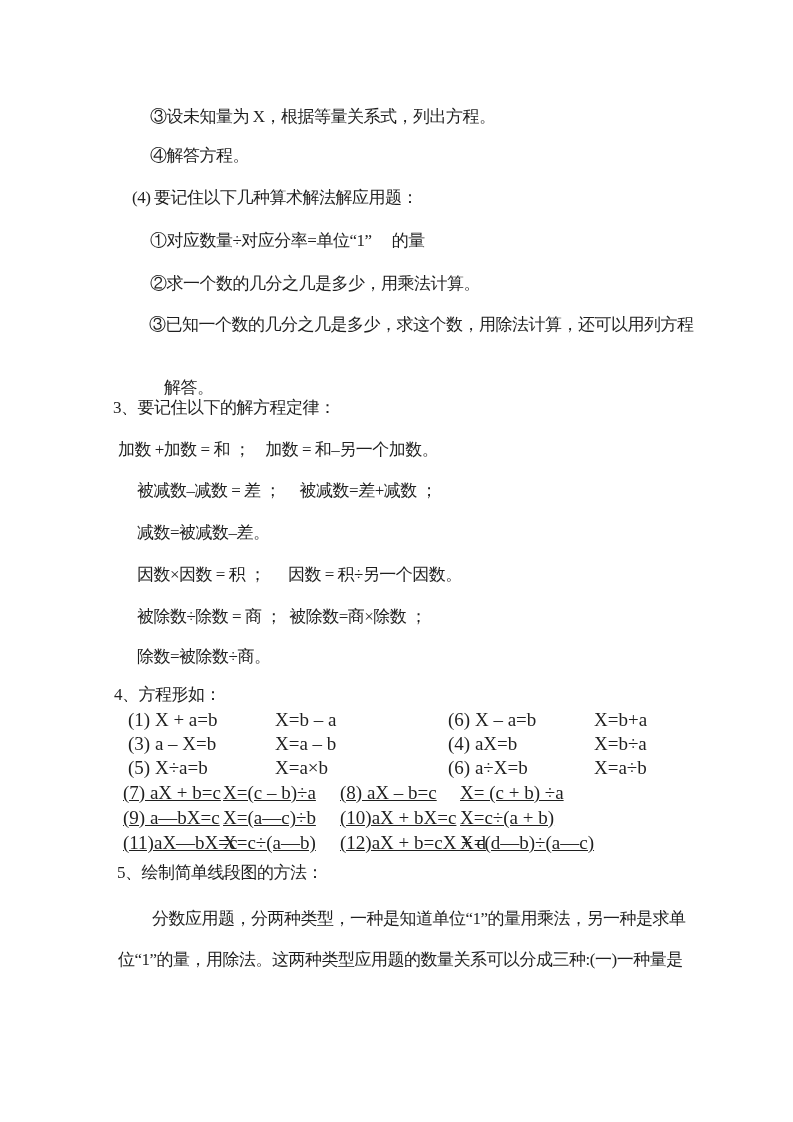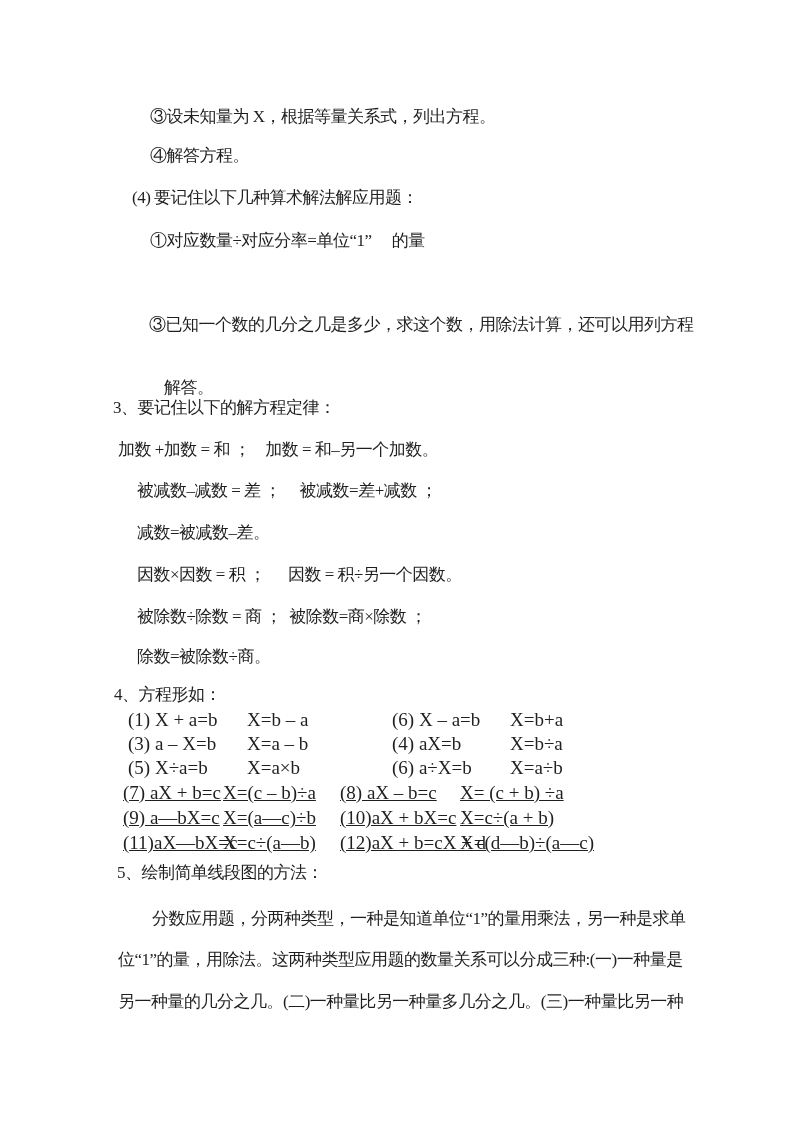--- a/index.html
+++ b/index.html
@@ -27,38 +27,40 @@
   .eqrow {
     position: absolute;
     display: grid;
     white-space: pre;
     font-size: 19px;
     line-height: 19px;
   }
   .grid-a {
     left: 128px;
     grid-template-columns: 119px 145px 118px auto;
+    gap: 28px;
   }
   .grid-b {
     left: 123px;
     grid-template-columns: 100px 117px 120px auto;
     text-decoration: underline;
   }
   .eqrow span { display: block; }
 </style>
 </head>
 <body>
 
 <div class="page">
 
   <div class="ln" style="top:108px;left:150px">③设未知量为 X，根据等量关系式，列出方程。</div>
   <div class="ln" style="top:147px;left:150px">④解答方程。</div>
 
   <div class="ln" style="top:189px;left:132px">(4) 要记住以下几种算术解法解应用题：</div>
   <div class="ln" style="top:232px;left:150px">①对应数量÷对应分率=单位“1”　 的量</div>
+  <div class="ln" style="top:275px;left:150px">②求一个数的几分之几是多少，用乘法计算。</div>
   <div class="ln" style="top:316px;left:149px">③已知一个数的几分之几是多少，求这个数，用除法计算，还可以用列方程</div>
   <div class="ln" style="top:379px;left:164px">解答。</div>
 
   <div class="ln" style="top:399px;left:113px">3、要记住以下的解方程定律：</div>
   <div class="ln" style="top:482px;left:137px">被减数–减数 = 差 ；     被减数=差+减数 ；</div>
   <div class="ln" style="top:441px;left:118px">加数 +加数 = 和 ；    加数 = 和–另一个加数。</div>
   <div class="ln" style="top:524px;left:137px">减数=被减数–差。</div>
   <div class="ln" style="top:608px;left:137px">被除数÷除数 = 商 ；  被除数=商×除数 ；</div>
   <div class="ln" style="top:566px;left:137px">因数×因数 = 积 ；      因数 = 积÷另一个因数。</div>
   <div class="ln" style="top:648px;left:137px">除数=被除数÷商。</div>
@@ -98,15 +100,14 @@
   <div class="eqrow grid-b" style="top:833px">
     <span>(11)aX—bX=c</span>
     <span>X=c÷(a—b)</span>
     <span>(12)aX + b=cX + d</span>
     <span>X=(d—b)÷(a—c)</span>
   </div>
 
   <div class="ln" style="top:864px;left:117px">5、绘制简单线段图的方法：</div>
   <div class="ln" style="top:910px;left:152px">分数应用题，分两种类型，一种是知道单位“1”的量用乘法，另一种是求单</div>
   <div class="ln" style="top:951px;left:118px">位“1”的量，用除法。这两种类型应用题的数量关系可以分成三种:(一)一种量是</div>
-  <div class="ln" style="top:993px;left:118px">另一种量的几分之几。(二)一种量比另一种量多几分之几。(三)一种量比另一种</div>
 
 </div>
 
 </body></html>

